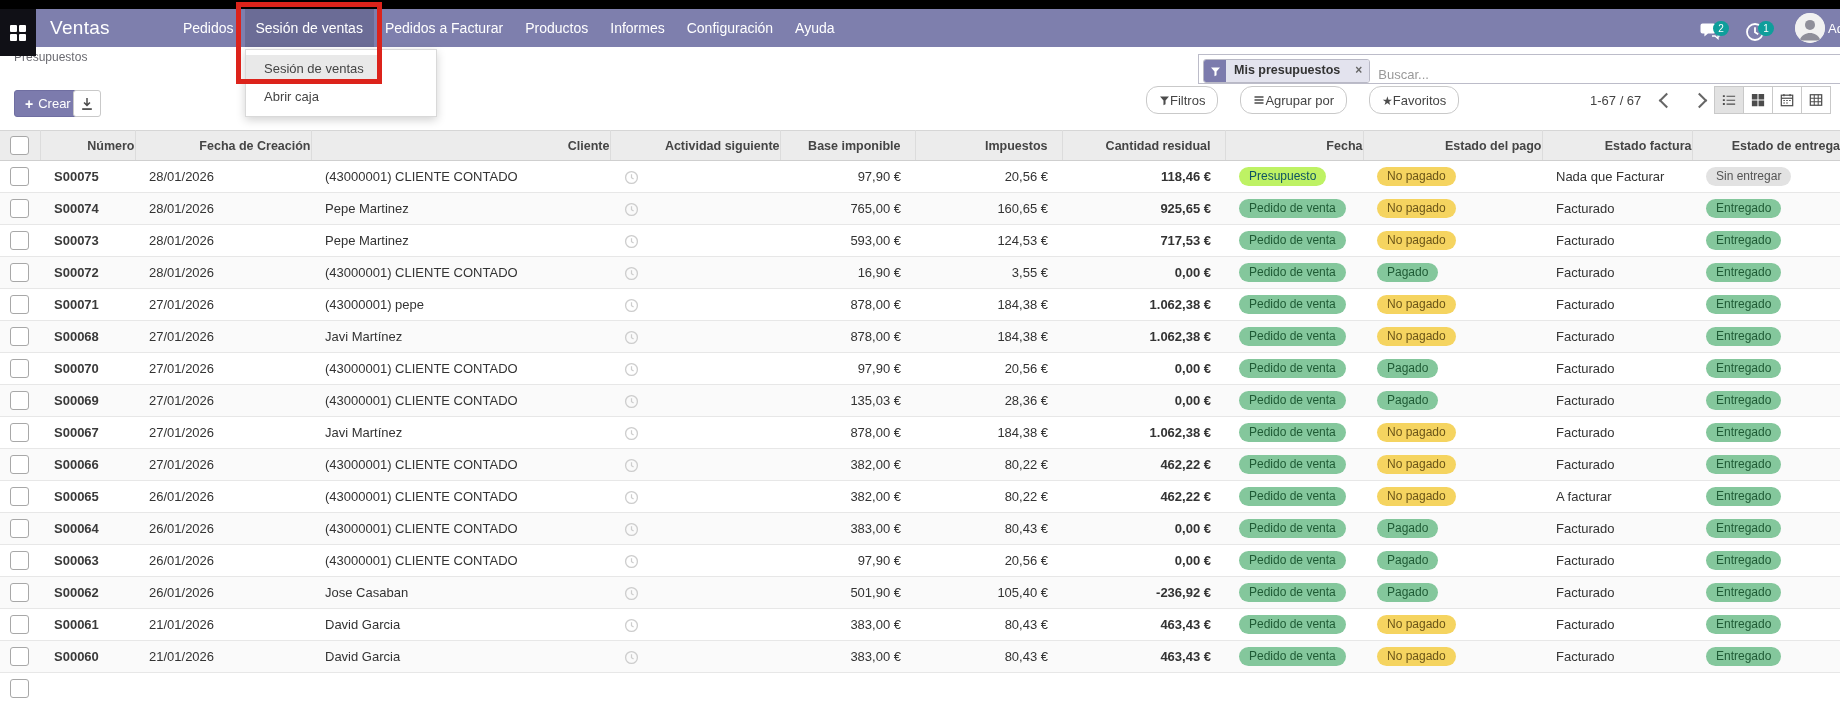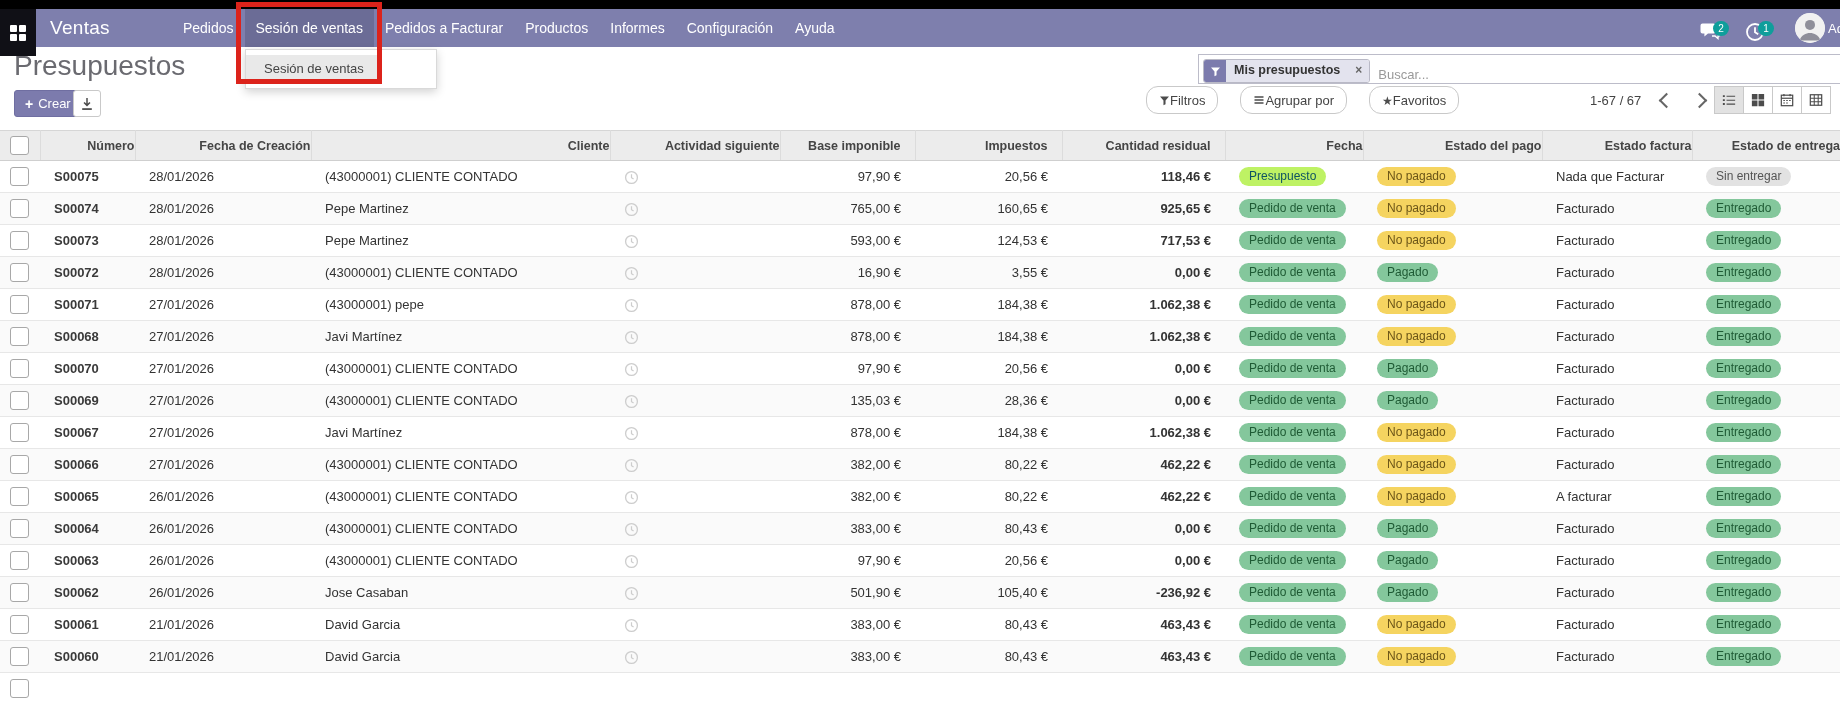--- a/index.html
+++ b/index.html
@@ -28,21 +28,21 @@
   .user-name{margin-left:3px;font-size:13px;color:#fff;white-space:nowrap;}
   
   .annotation{position:absolute;left:236px;top:2px;width:146px;height:82px;border:5px solid #dc231b;
               box-sizing:border-box;z-index:100;pointer-events:none;}
   
   .dropdown{position:absolute;left:245px;top:49px;width:192px;background:#fff;border:1px solid #d9d9d9;
             box-shadow:0 3px 9px rgba(0,0,0,.18);padding:5px 0;z-index:50;box-sizing:border-box;}
   .dropdown-item{height:28px;line-height:28px;padding:0 18px;font-size:13px;color:#444;cursor:pointer;white-space:nowrap;}
   .dropdown-item.highlight{background:#e9e9e9;margin-right:56px;padding-right:0;}
   
-  .page-title{position:absolute;left:14px;top:50px;font-size:28px;color:#6a6a70;}
+  .page-title{position:absolute;left:14px;top:50px;font-size:12px;color:#6a6a70;}
   .btn-create{position:absolute;left:14px;top:90px;height:27px;padding:0 10px;background:#7c7bad;border:1px solid #6f6ea1;
               border-radius:3px;color:#fff;font-size:13px;display:flex;align-items:center;cursor:pointer;box-sizing:border-box;}
   .plus-ico{font-weight:bold;margin-right:5px;font-size:14px;}
   .btn-export{position:absolute;left:73px;top:90px;width:28px;height:27px;background:#fff;border:1px solid #c9c9c9;
               border-radius:3px;display:flex;align-items:center;justify-content:center;cursor:pointer;box-sizing:border-box;}
   .searchbox{position:absolute;left:1198px;top:54px;width:694px;height:30px;border:1px solid #bcbcc9;background:#fff;
              display:flex;align-items:flex-end;box-sizing:border-box;padding-left:4px;}
   .facet{display:flex;height:22px;border:1px solid #b9b9c6;border-radius:3px;overflow:hidden;cursor:pointer;}
   .facet-ico{width:22px;background:#7c7bad;display:flex;align-items:center;justify-content:center;}
   .facet-label{background:#e3e3ee;padding:0 8px;font-size:12.5px;font-weight:bold;color:#333;line-height:21px;white-space:nowrap;}
@@ -137,20 +137,21 @@
         <circle cx="12" cy="9.5" r="4" fill="#8f8f9a"></circle>
         <path d="M3.5 22c1.6-4.3 5.2-6 8.5-6s6.9 1.7 8.5 6z" fill="#8f8f9a"></path>
       </svg>
     </div>
     <span class="user-name">Ad</span>
   </div>
 </div>
 
 <div class="dropdown">
     <div class="dropdown-item highlight">Sesión de ventas</div>
+    <div class="dropdown-item">Abrir caja</div>
   </div>
 <div class="annotation"></div>
 
 <div class="page-title">Presupuestos</div>
 
 <div class="btn-create">
   <span class="plus-ico">+</span>
   <span>Crear</span>
 </div>
 <div class="btn-export">

